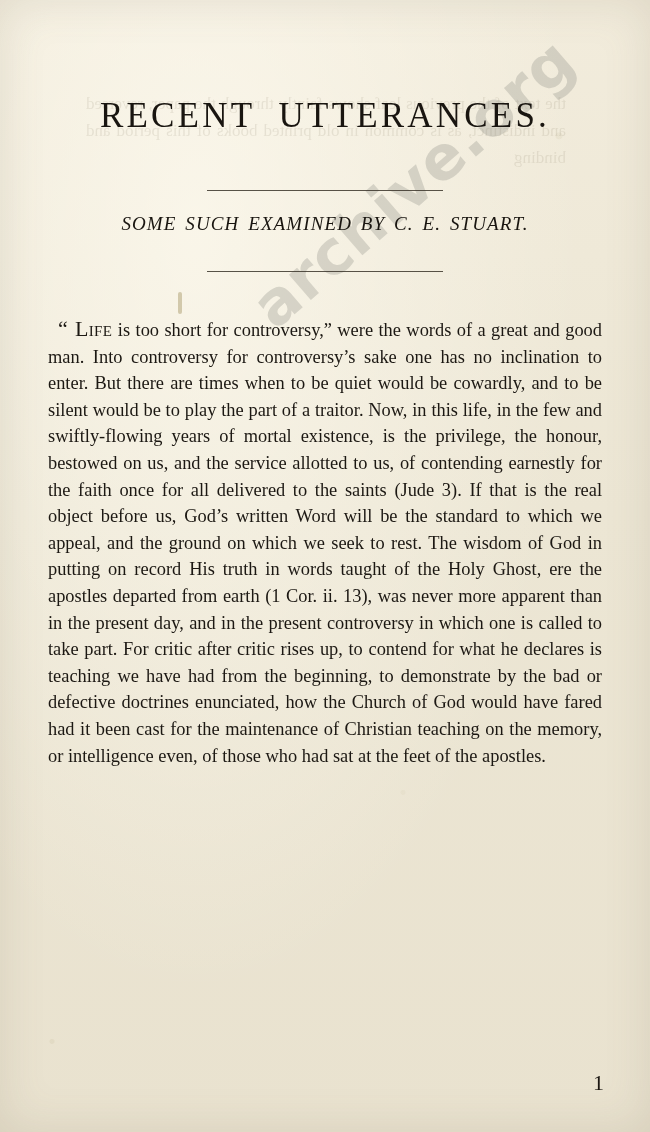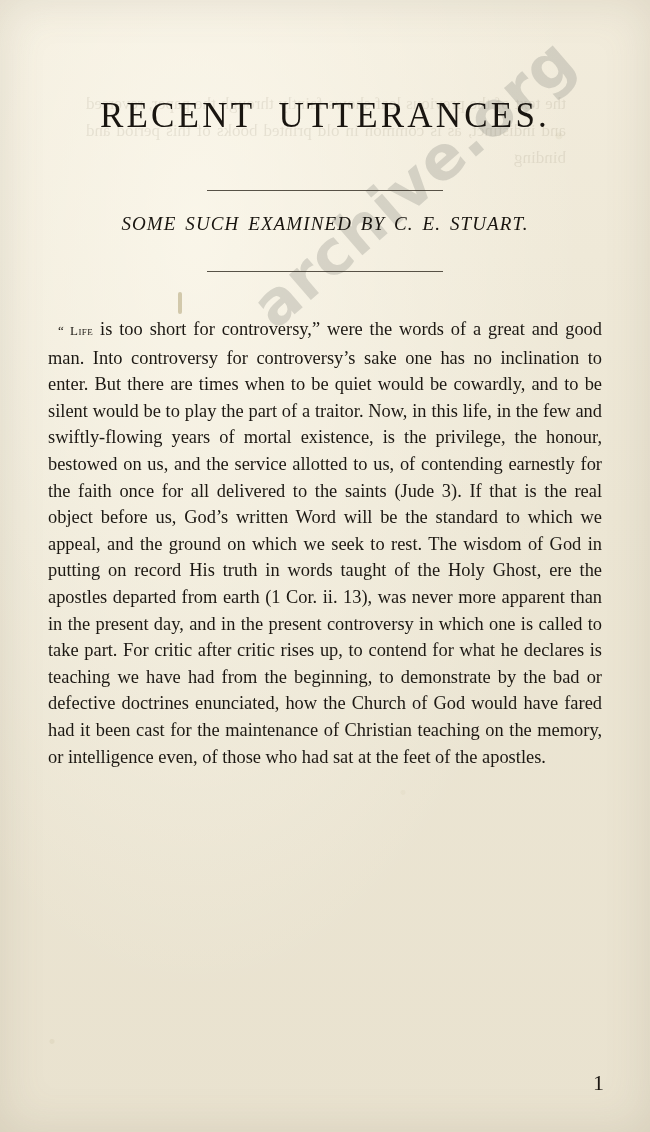--- a/index.html
+++ b/index.html
@@ -114,21 +114,21 @@
   }
   .body-text p {
     margin: 0;
     text-indent: 22px;
   }
   .body-text p.first {
     text-indent: 10px;
   }
   .smallcaps {
     font-variant: small-caps;
-    font-size: 13px;
+    font-size: 22px;
     letter-spacing: .4px;
   }
   .page-number {
     position: absolute;
     right: 46px;
     bottom: 36px;
     font-size: 22px;
     color: #1c1813;
     z-index: 4;
   }

